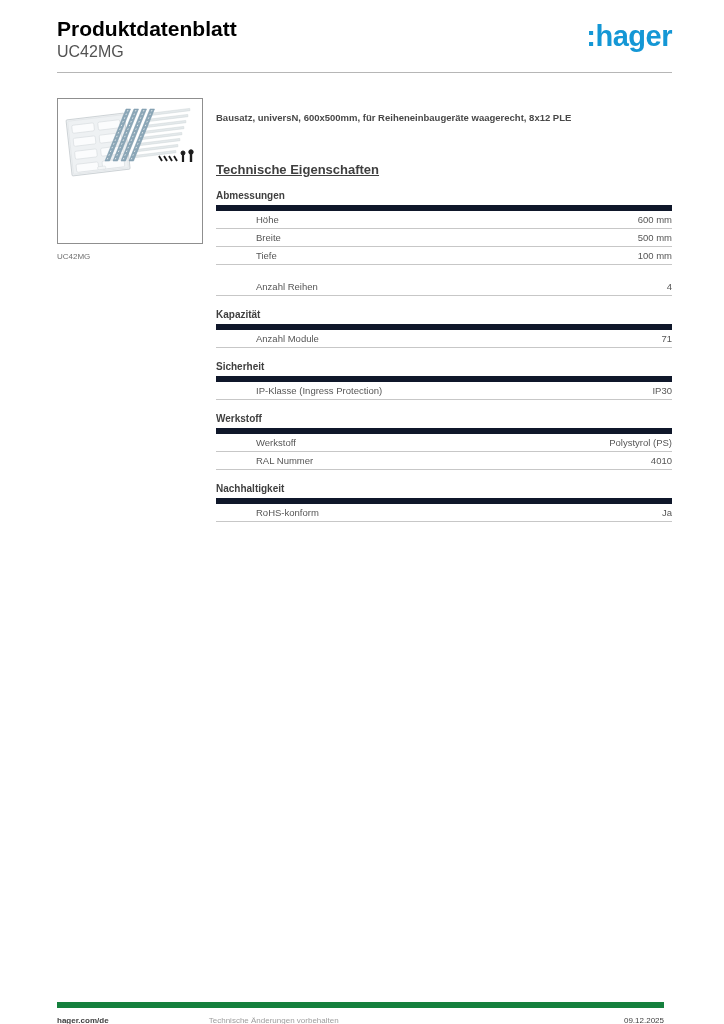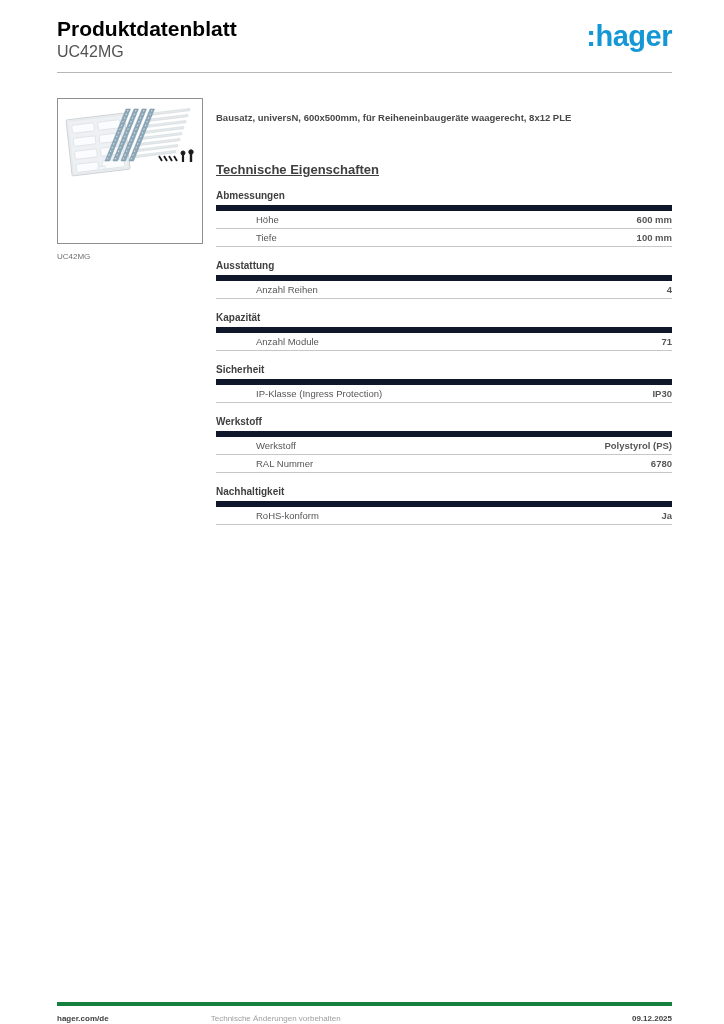--- a/index.html
+++ b/index.html
@@ -49,33 +49,33 @@
     padding-bottom: 4px;
     border-bottom: 6px solid #0f172a;
   }
   .spec-row {
     display: flex; justify-content: space-between; align-items: baseline;
     font-size: 9.5px; color: #565656;
     padding: 2.5px 0 3.5px 0;
     border-bottom: 1px solid #c7c7c7;
   }
   .spec-label { text-align: left; padding-left: 40px; }
-  .spec-value { text-align: right; white-space: nowrap; padding-left: 10px; font-weight: bold; }
+  .spec-value { text-align: right; white-space: nowrap; padding-left: 10px; }
 
   
   .footer {
-    position: absolute; left: 57px; right: 52px; top: 986px;
-    border-top: 4px solid #15803d;
+    position: absolute; left: 57px; right: 60px; top: 986px;
+    border-top: 6px solid #15803d;
     padding-top: 8px;
     display: flex; align-items: baseline;
     font-size: 8px;
   }
   .footer-left  { flex: 1; text-align: left;  font-weight: bold; color: #3f3f3f; text-decoration: none; }
   .footer-center{ flex: 2; color: #9d9d9d; }
-  .footer-right { flex: 1; text-align: right; font-weight: bold; color: #3f3f3f; }
+  .footer-right { flex: 1; text-align: right; font-weight: normal; color: #3f3f3f; }
 </style>
 </head>
 <body>
 
 <div class="page">
 
   <div class="header">
     <div>
       <div class="doc-title">Produktdatenblatt</div>
       <div class="doc-subtitle">UC42MG</div>
@@ -149,26 +149,29 @@
       <div class="description">Bausatz, universN, 600x500mm, für Reiheneinbaugeräte waagerecht, 8x12 PLE</div>
       <div class="tech-heading">Technische Eigenschaften</div>
       <div class="spec-sections">
           <section class="spec-section">
             <div class="spec-title">Abmessungen</div>
             <div class="spec-row">
               <span class="spec-label">Höhe</span>
               <span class="spec-value">600 mm</span>
             </div>
             <div class="spec-row">
+              <span class="spec-label">Breite</span>
+              <span class="spec-value">500 mm</span>
+            </div>
+            <div class="spec-row">
               <span class="spec-label">Tiefe</span>
               <span class="spec-value">100 mm</span>
             </div>
           </section>
           <section class="spec-section">
-            <div class="spec-title">Ausstattung</div>
             <div class="spec-row">
               <span class="spec-label">Anzahl Reihen</span>
               <span class="spec-value">4</span>
             </div>
           </section>
           <section class="spec-section">
             <div class="spec-title">Kapazität</div>
             <div class="spec-row">
               <span class="spec-label">Anzahl Module</span>
               <span class="spec-value">71</span>
@@ -182,21 +185,21 @@
             </div>
           </section>
           <section class="spec-section">
             <div class="spec-title">Werkstoff</div>
             <div class="spec-row">
               <span class="spec-label">Werkstoff</span>
               <span class="spec-value">Polystyrol (PS)</span>
             </div>
             <div class="spec-row">
               <span class="spec-label">RAL Nummer</span>
-              <span class="spec-value">6780</span>
+              <span class="spec-value">4010</span>
             </div>
           </section>
           <section class="spec-section">
             <div class="spec-title">Nachhaltigkeit</div>
             <div class="spec-row">
               <span class="spec-label">RoHS-konform</span>
               <span class="spec-value">Ja</span>
             </div>
           </section>
         </div>

